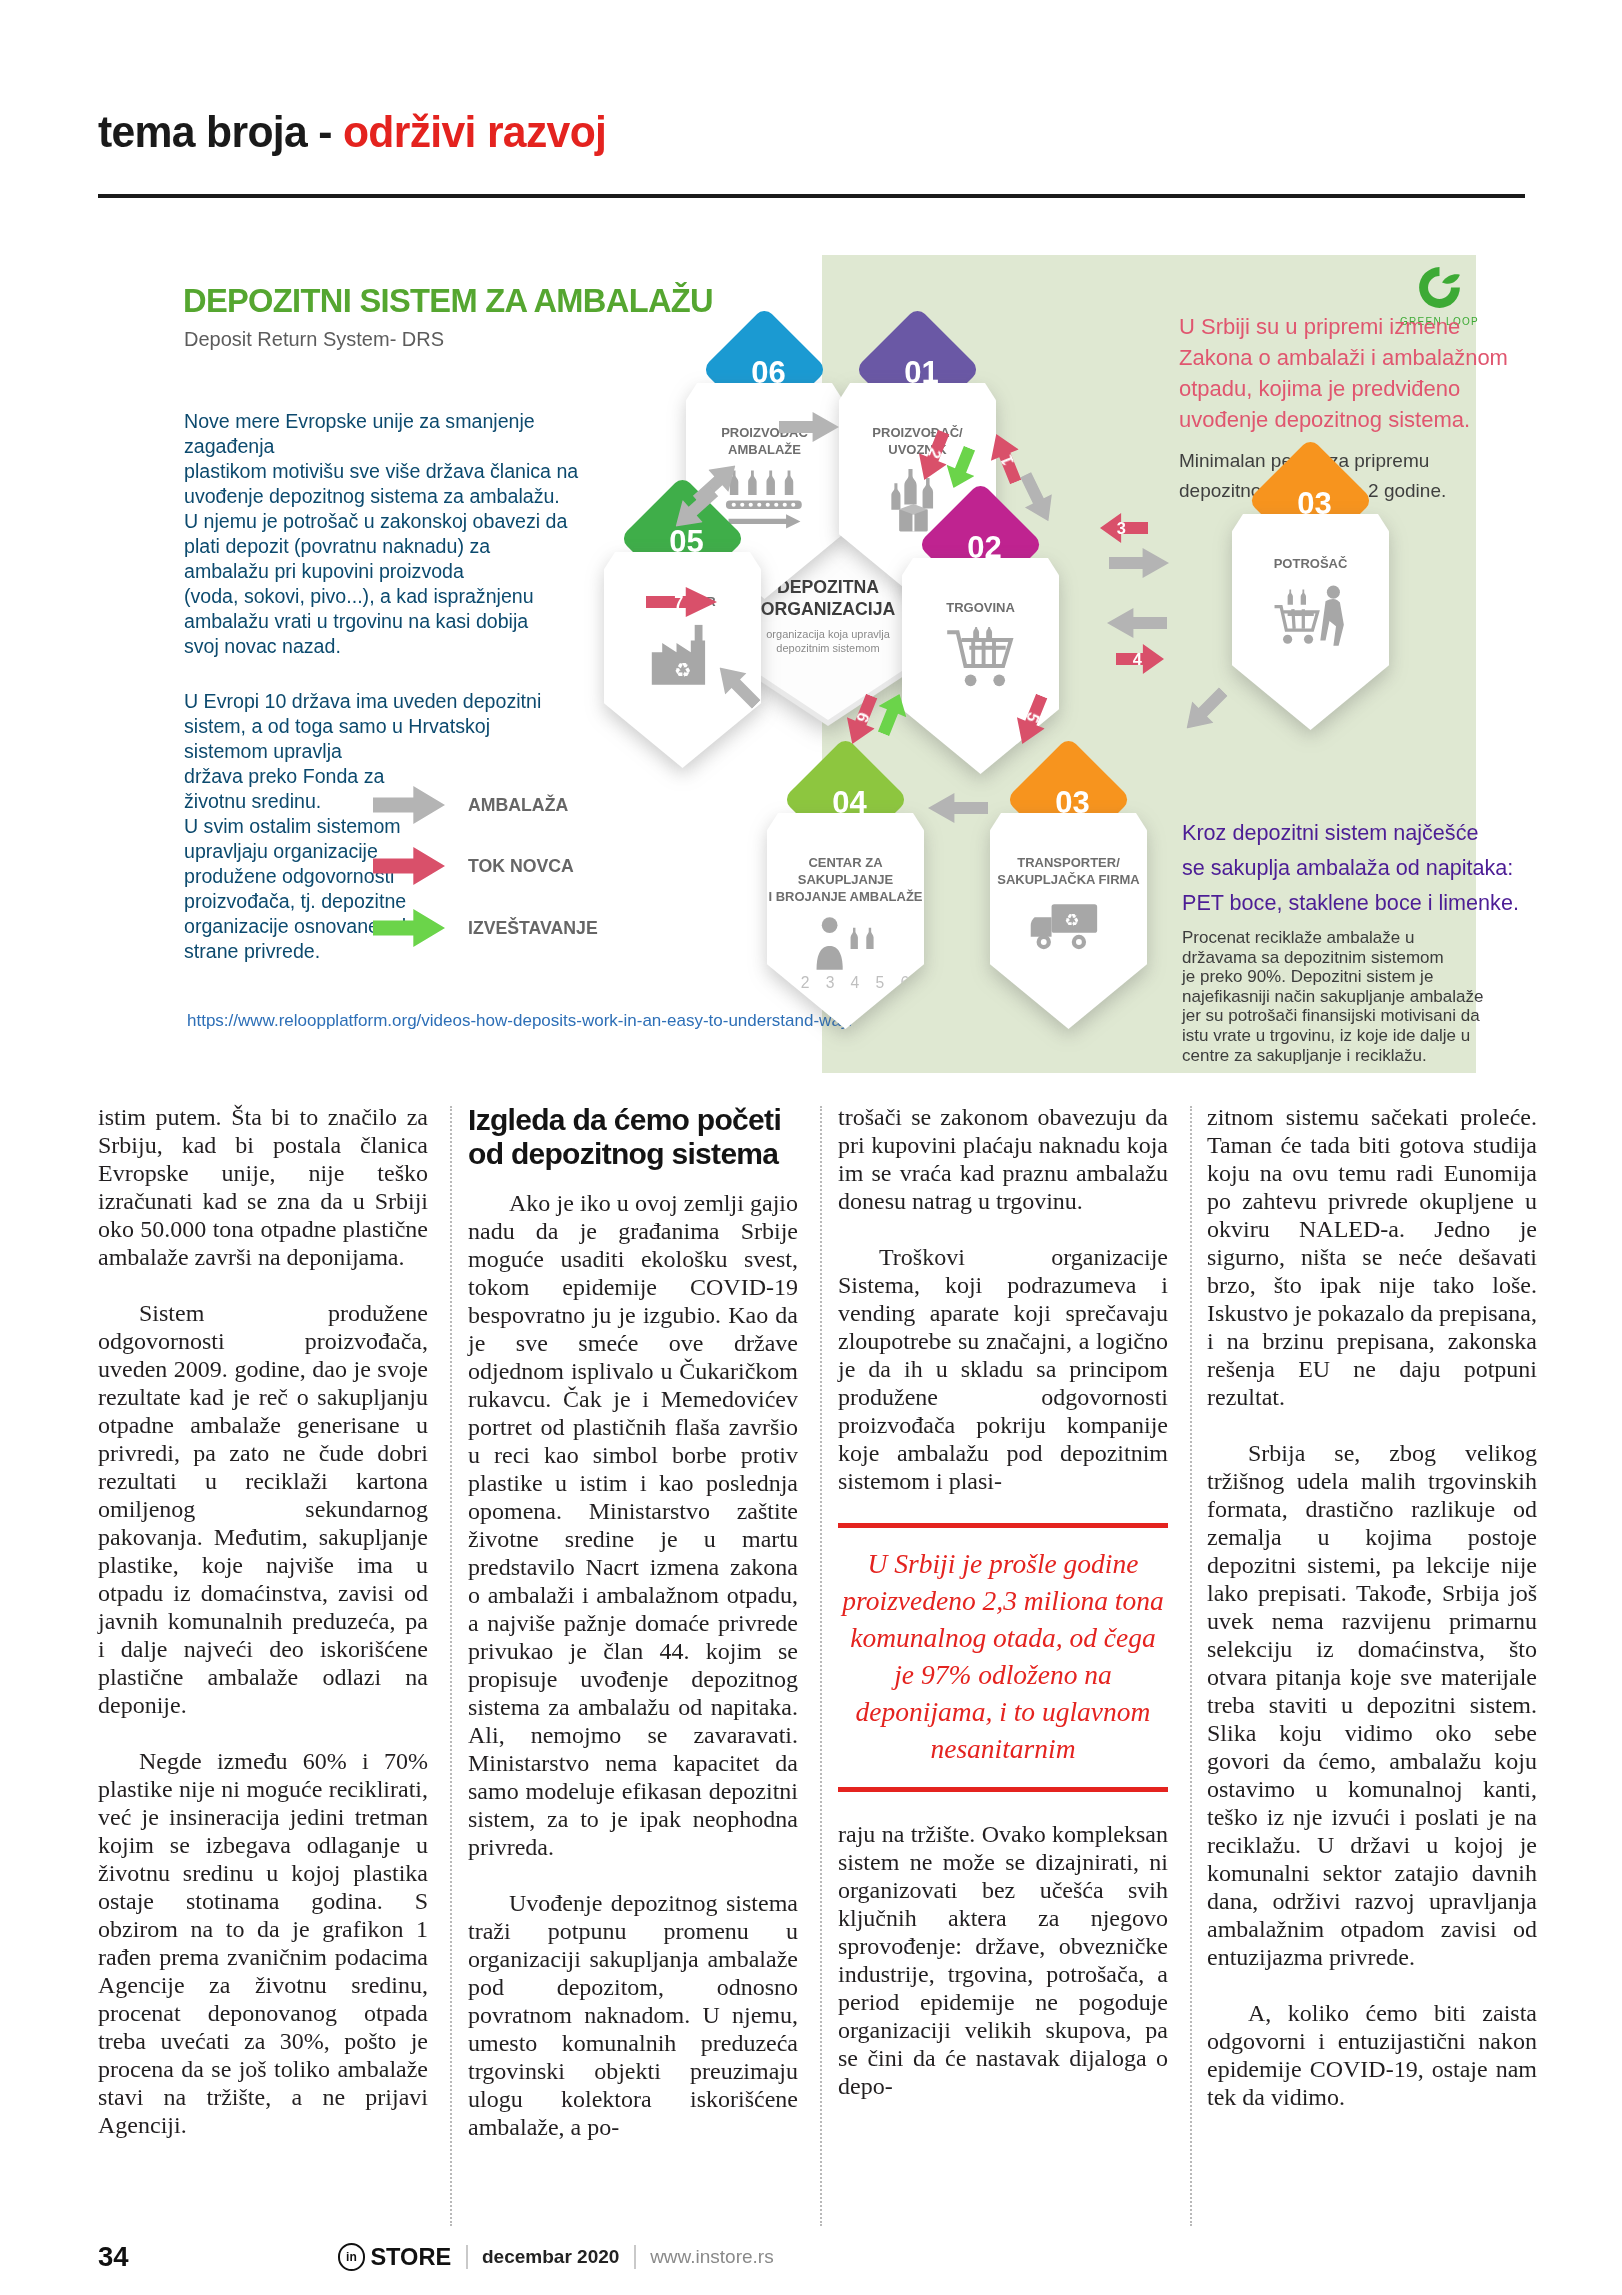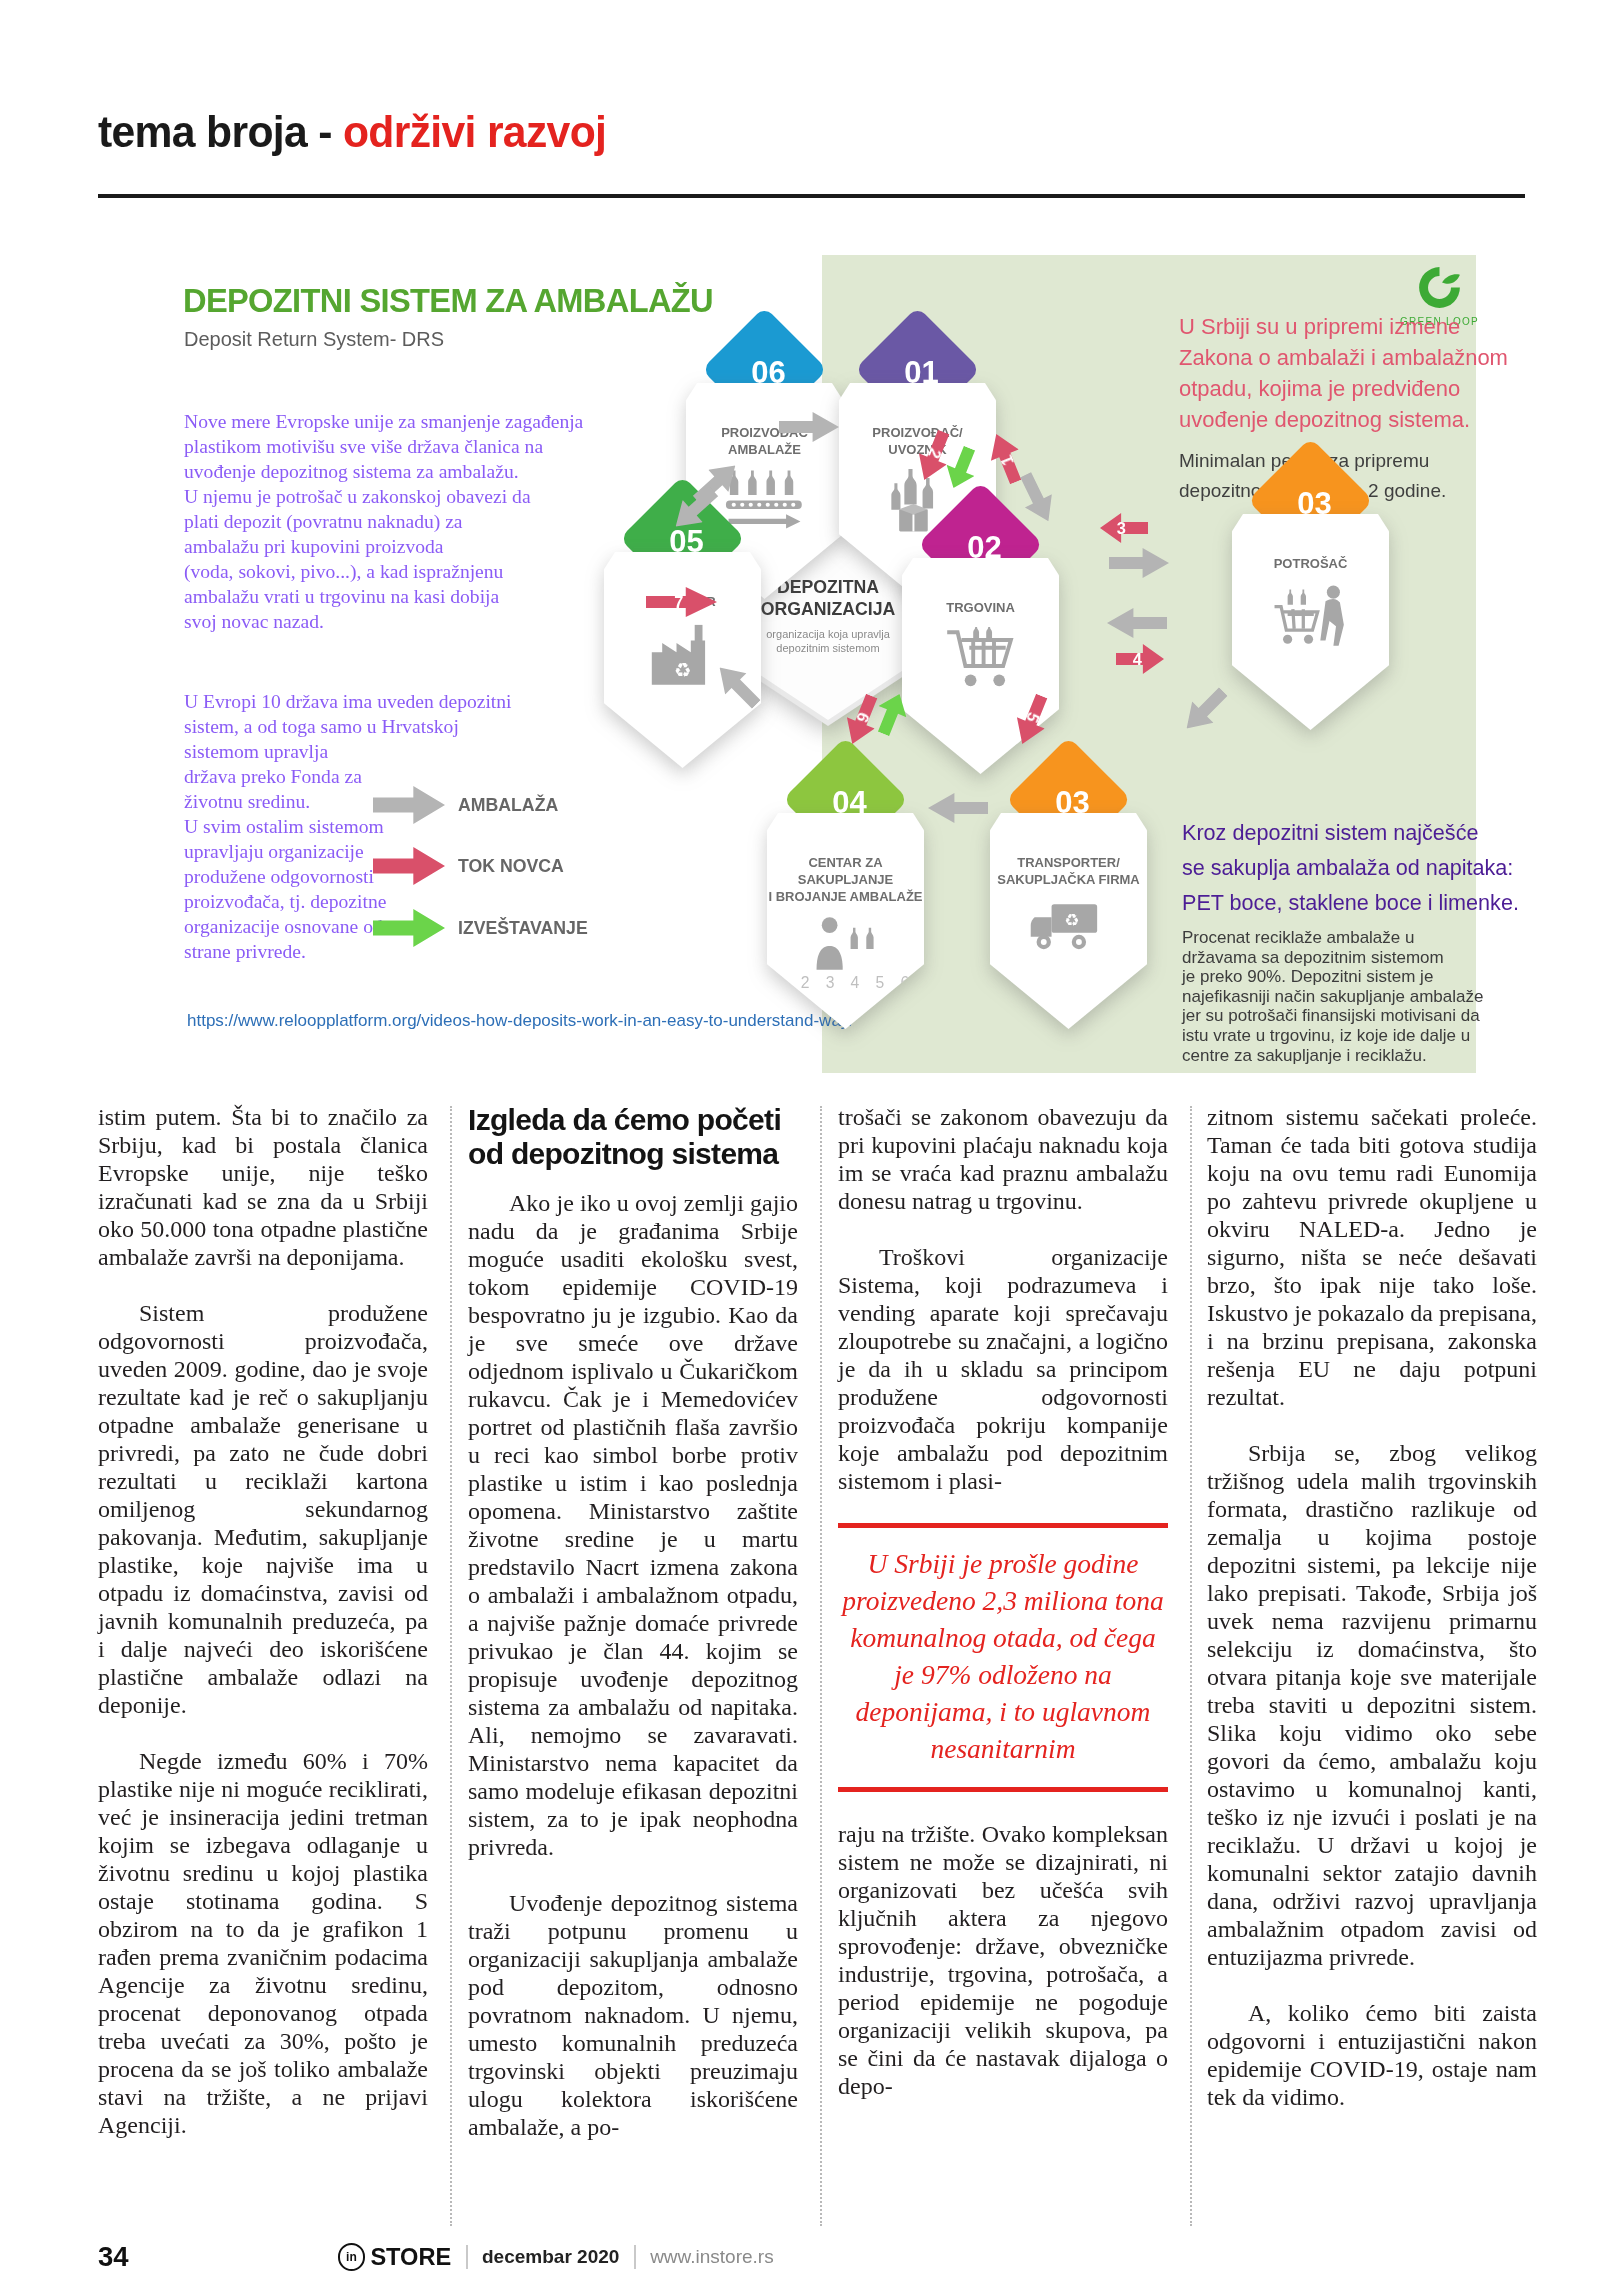--- a/index.html
+++ b/index.html
@@ -10,26 +10,26 @@
        letter-spacing:-0.7px;transform:scaleX(.97);transform-origin:left;white-space:nowrap;color:#1a1a1a;}
   .hdr .red{color:#e4231f;}
   .hdr-rule{position:absolute;left:98px;top:194px;width:1427px;height:3.9px;background:#1a1a1a;}
   
   .ig{position:absolute;left:98px;top:255px;width:1427px;height:818px;}
   .greenpanel{position:absolute;left:724px;top:0;width:654px;height:818px;background:#dfe8d2;}
   .prel{white-space:pre-line;}
   .ig-title{position:absolute;left:85px;top:26px;font-size:34px;font-weight:900;color:#55a630;
             letter-spacing:-0.7px;transform:scaleX(.96);transform-origin:left;white-space:nowrap;}
   .ig-sub{position:absolute;left:86px;top:73px;font-size:20px;color:#5c5c5c;}
-  .ig-p{position:absolute;font-size:19.6px;line-height:25px;color:#8b5cf6;font-family:Liberation Serif, serif;}
+  .ig-p{position:absolute;font-size:19.6px;line-height:25px;color:#0c4a6e;}
   .ig-p1{left:86px;top:154px;width:445px;}
   .ig-p2{left:86px;top:434px;width:366px;}
   .ig-url{position:absolute;left:89px;top:756px;font-size:17px;color:#2d6fb7;text-decoration:none;}
   
-  .leg-row{position:absolute;left:275px;display:flex;align-items:center;gap:13px;}
+  .leg-row{position:absolute;left:275px;display:flex;align-items:center;gap:23px;}
   .leg-label{font-size:17.7px;font-weight:bold;color:#666;}
   .barrow{height:30px;width:52px;clip-path:polygon(0 30%,56% 30%,56% 0,100% 50%,56% 100%,56% 70%,0 70%);}
   .leg-arrow{width:72px;height:38px;clip-path:polygon(0 30%,56% 30%,56% 0,100% 50%,56% 100%,56% 70%,0 70%);}
   
   .node{position:absolute;width:157px;z-index:4;}
   .diamond{position:absolute;left:34px;top:5.2px;width:89px;height:89px;border-radius:10.5px;transform:rotate(45deg);}
   .num{position:absolute;left:4px;top:17px;width:157px;text-align:center;color:#fff;font-size:31px;font-weight:bold;z-index:3;margin-top:18px;}
   .cardwrap{position:absolute;left:0;top:63px;filter:drop-shadow(0 7.9px 9.2px rgba(90,90,90,.30));z-index:2;}
   .card{width:157px;height:216px;background:#fff;text-align:center;box-sizing:border-box;padding-top:41px;
         clip-path:polygon(7% 0,93% 0,100% 8%,100% 70%,50% 100%,0 70%,0 8%);}

